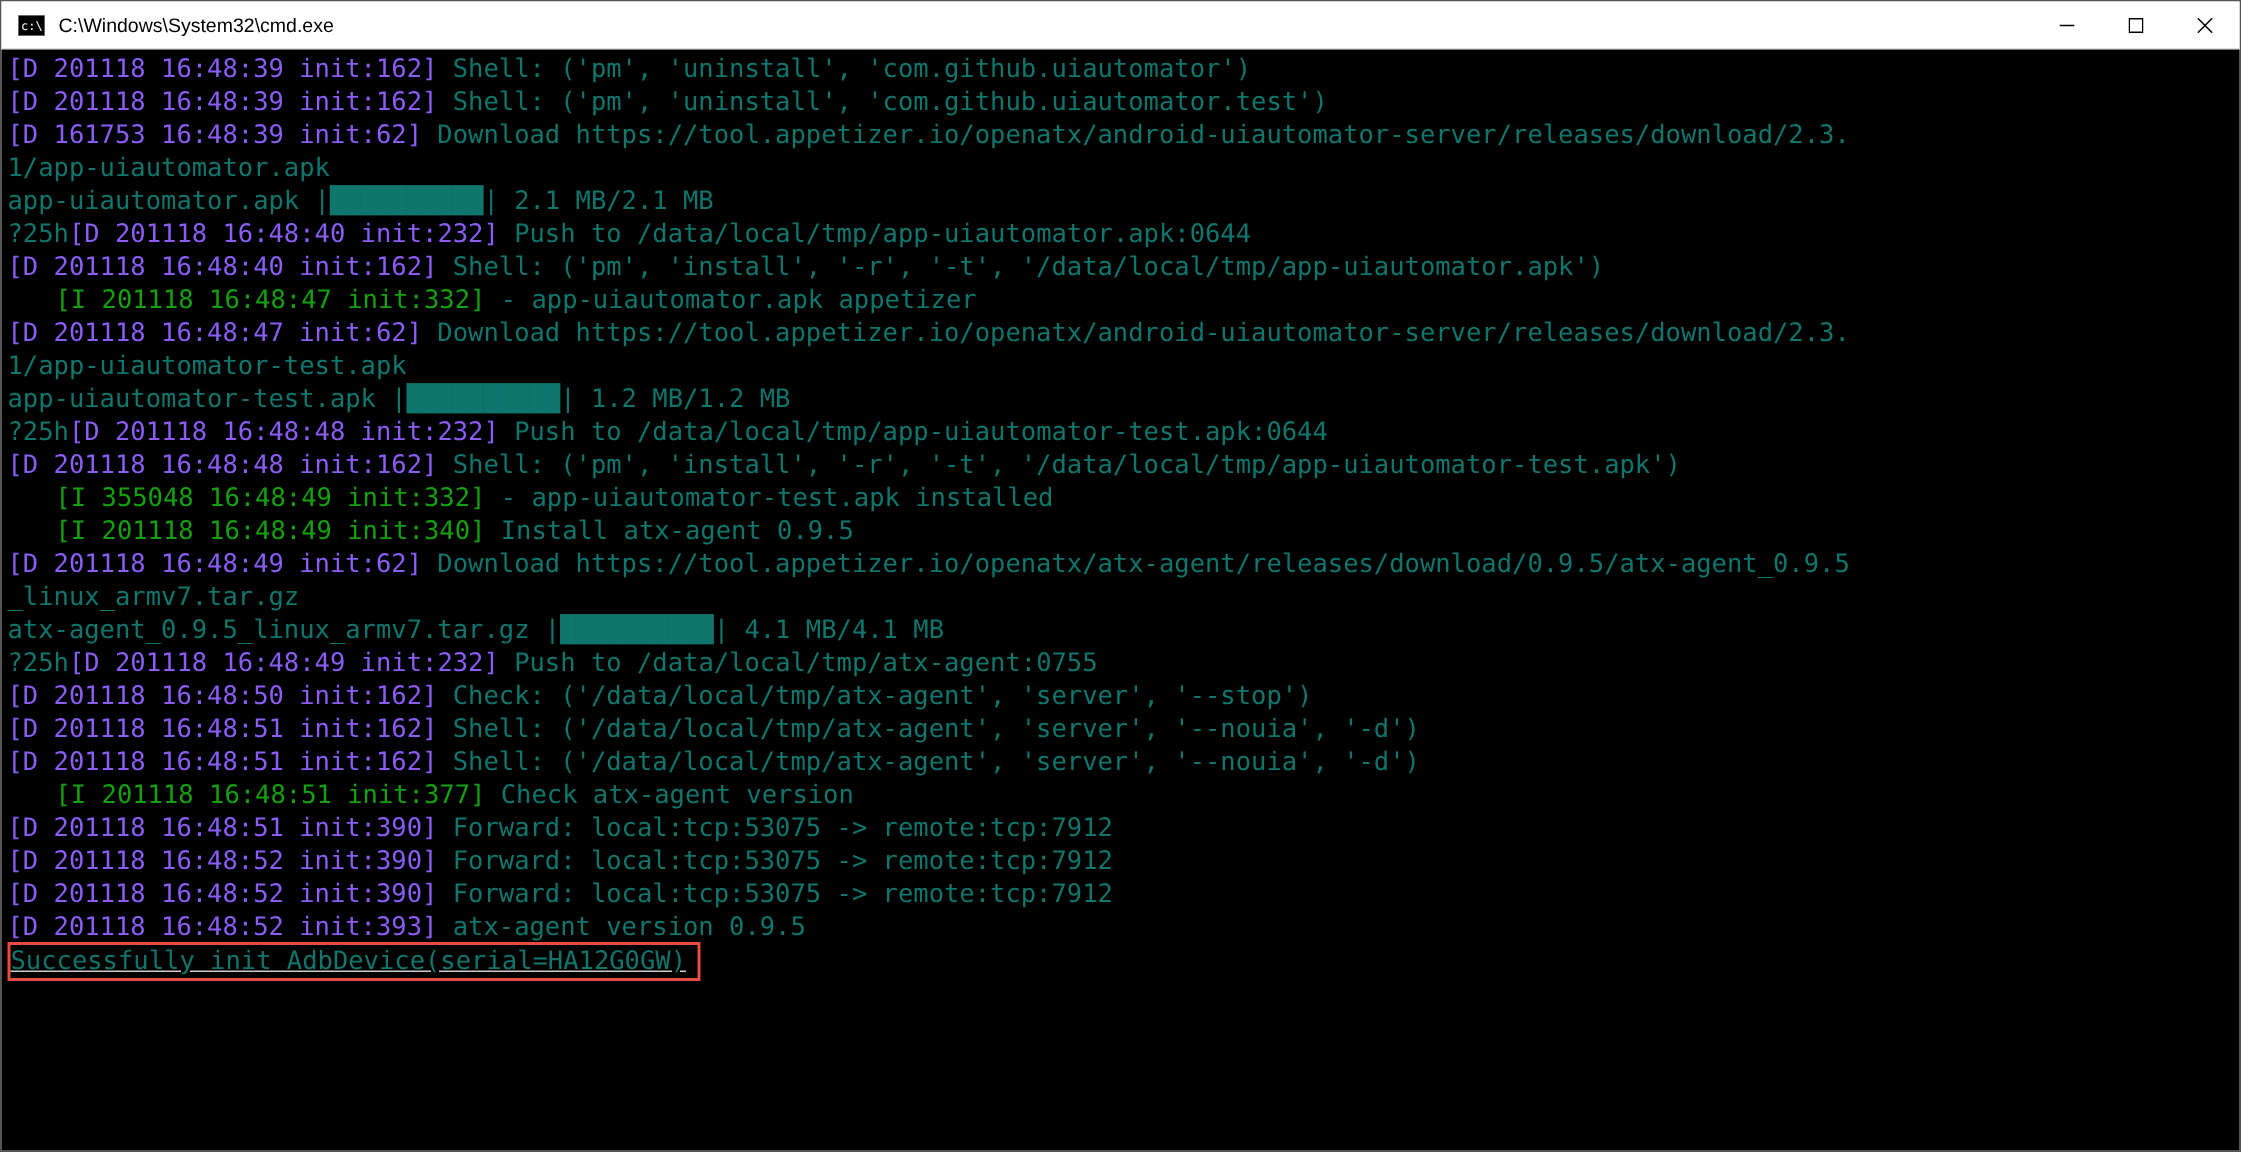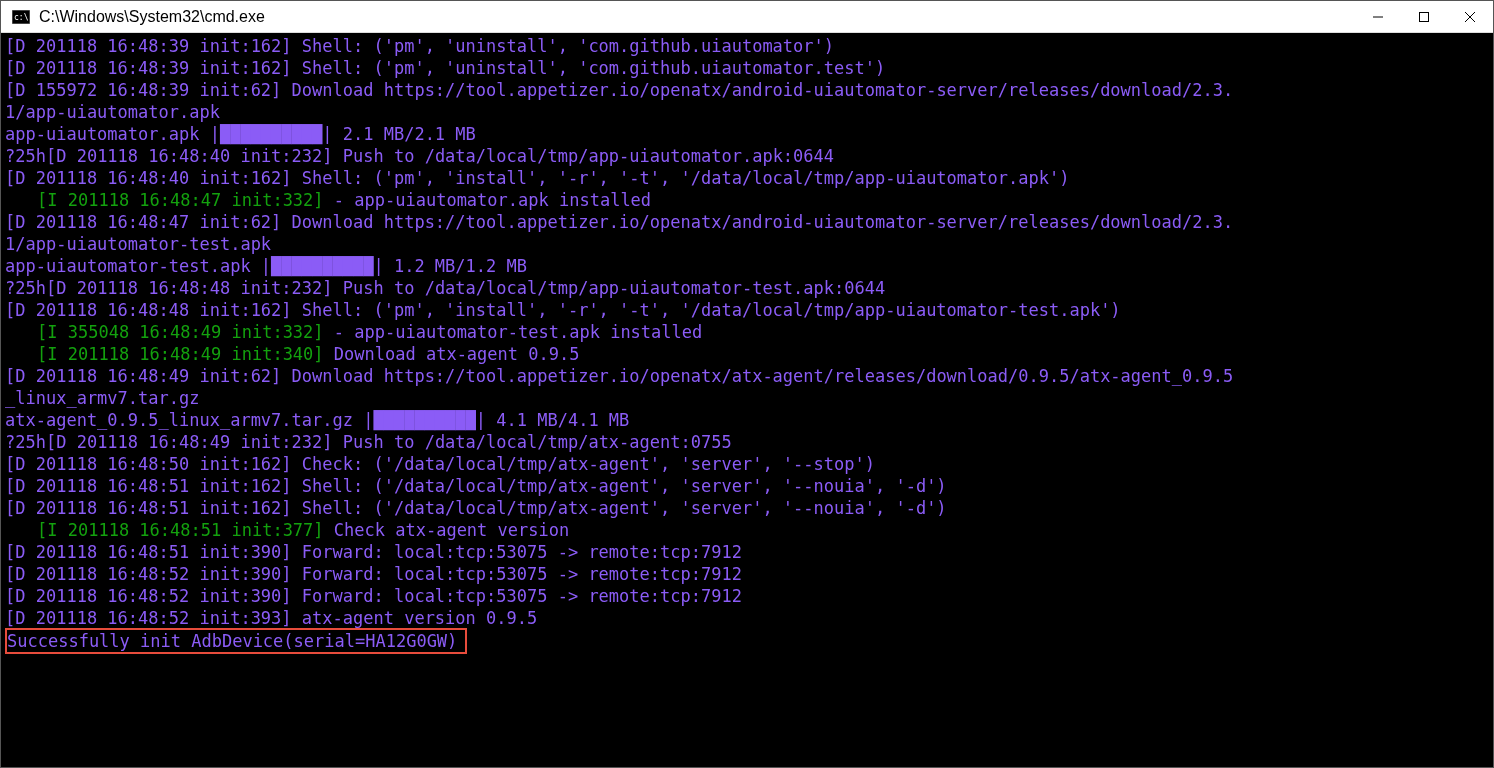--- a/index.html
+++ b/index.html
@@ -26,21 +26,21 @@
   }
   .titlebar .icon {
     width: 20px;
     height: 16px;
     margin: 0 8px 0 10px;
     display: flex;
     align-items: center;
     justify-content: center;
   }
   .titlebar .title {
-    font-size: 16px;
+    font-size: 13px;
     color: #000;
     flex: 1;
   }
   .winbtns { display: flex; height: 100%; }
   .winbtn {
     width: 46px;
     height: 100%;
     display: flex;
     align-items: center;
     justify-content: center;
@@ -53,26 +53,27 @@
     color: #ccc;
     font-family: "NSimSun", "SimSun", "Consolas", monospace;
     font-size: 17px;
     line-height: 22px;
     padding: 2px 4px;
     white-space: pre;
     overflow: hidden;
   }
   .b { color: #8b5cf6; }  
   .g { color: #13a10e; margin-left: 32px; }  
-  .w { color: #8b5cf6; }
+  .w { color: #0f766e; }
   .hlbox {
     border: 2px solid #e74c3c;
     display: inline-block;
     margin-top: -1px;
     padding-right: 8px;
+    text-decoration: underline;
   }
 </style>
 </head>
 <body>
 
 <div class="window">
 
   <div class="titlebar">
     <div class="icon">
       <svg width="18" height="14" viewBox="0 0 18 14">
@@ -96,33 +97,33 @@
         <svg width="10" height="10">
             <line x1="0" y1="0" x2="10" y2="10" stroke="#000" stroke-width="1"></line>
             <line x1="10" y1="0" x2="0" y2="10" stroke="#000" stroke-width="1"></line>
           </svg>
       </div>
     </div>
   </div>
 
   <div class="term"><span class="b">[D 201118 16:48:39 init:162]</span><span class="w"> Shell: ('pm', 'uninstall', 'com.github.uiautomator')</span>
 <span class="b">[D 201118 16:48:39 init:162]</span><span class="w"> Shell: ('pm', 'uninstall', 'com.github.uiautomator.test')</span>
-<span class="b">[D 155972 16:48:39 init:62]</span><span class="w"> Download https://tool.appetizer.io/openatx/android-uiautomator-server/releases/download/2.3.</span>
+<span class="b">[D 161753 16:48:39 init:62]</span><span class="w"> Download https://tool.appetizer.io/openatx/android-uiautomator-server/releases/download/2.3.</span>
 <span class="w">1/app-uiautomator.apk</span>
 <span class="w">app-uiautomator.apk |██████████| 2.1 MB/2.1 MB</span>
 <span class="w">?25h</span><span class="b">[D 201118 16:48:40 init:232]</span><span class="w"> Push to /data/local/tmp/app-uiautomator.apk:0644</span>
 <span class="b">[D 201118 16:48:40 init:162]</span><span class="w"> Shell: ('pm', 'install', '-r', '-t', '/data/local/tmp/app-uiautomator.apk')</span>
-<span class="g">[I 201118 16:48:47 init:332]</span><span class="w"> - app-uiautomator.apk installed</span>
+<span class="g">[I 201118 16:48:47 init:332]</span><span class="w"> - app-uiautomator.apk appetizer</span>
 <span class="b">[D 201118 16:48:47 init:62]</span><span class="w"> Download https://tool.appetizer.io/openatx/android-uiautomator-server/releases/download/2.3.</span>
 <span class="w">1/app-uiautomator-test.apk</span>
 <span class="w">app-uiautomator-test.apk |██████████| 1.2 MB/1.2 MB</span>
 <span class="w">?25h</span><span class="b">[D 201118 16:48:48 init:232]</span><span class="w"> Push to /data/local/tmp/app-uiautomator-test.apk:0644</span>
 <span class="b">[D 201118 16:48:48 init:162]</span><span class="w"> Shell: ('pm', 'install', '-r', '-t', '/data/local/tmp/app-uiautomator-test.apk')</span>
 <span class="g">[I 355048 16:48:49 init:332]</span><span class="w"> - app-uiautomator-test.apk installed</span>
-<span class="g">[I 201118 16:48:49 init:340]</span><span class="w"> Download atx-agent 0.9.5</span>
+<span class="g">[I 201118 16:48:49 init:340]</span><span class="w"> Install atx-agent 0.9.5</span>
 <span class="b">[D 201118 16:48:49 init:62]</span><span class="w"> Download https://tool.appetizer.io/openatx/atx-agent/releases/download/0.9.5/atx-agent_0.9.5</span>
 <span class="w">_linux_armv7.tar.gz</span>
 <span class="w">atx-agent_0.9.5_linux_armv7.tar.gz |██████████| 4.1 MB/4.1 MB</span>
 <span class="w">?25h</span><span class="b">[D 201118 16:48:49 init:232]</span><span class="w"> Push to /data/local/tmp/atx-agent:0755</span>
 <span class="b">[D 201118 16:48:50 init:162]</span><span class="w"> Check: ('/data/local/tmp/atx-agent', 'server', '--stop')</span>
 <span class="b">[D 201118 16:48:51 init:162]</span><span class="w"> Shell: ('/data/local/tmp/atx-agent', 'server', '--nouia', '-d')</span>
 <span class="b">[D 201118 16:48:51 init:162]</span><span class="w"> Shell: ('/data/local/tmp/atx-agent', 'server', '--nouia', '-d')</span>
 <span class="g">[I 201118 16:48:51 init:377]</span><span class="w"> Check atx-agent version</span>
 <span class="b">[D 201118 16:48:51 init:390]</span><span class="w"> Forward: local:tcp:53075 -&gt; remote:tcp:7912</span>
 <span class="b">[D 201118 16:48:52 init:390]</span><span class="w"> Forward: local:tcp:53075 -&gt; remote:tcp:7912</span>

